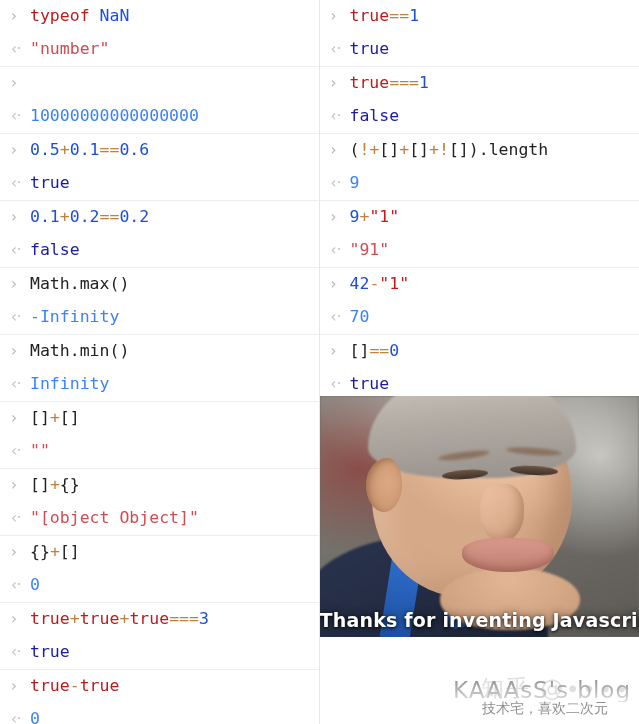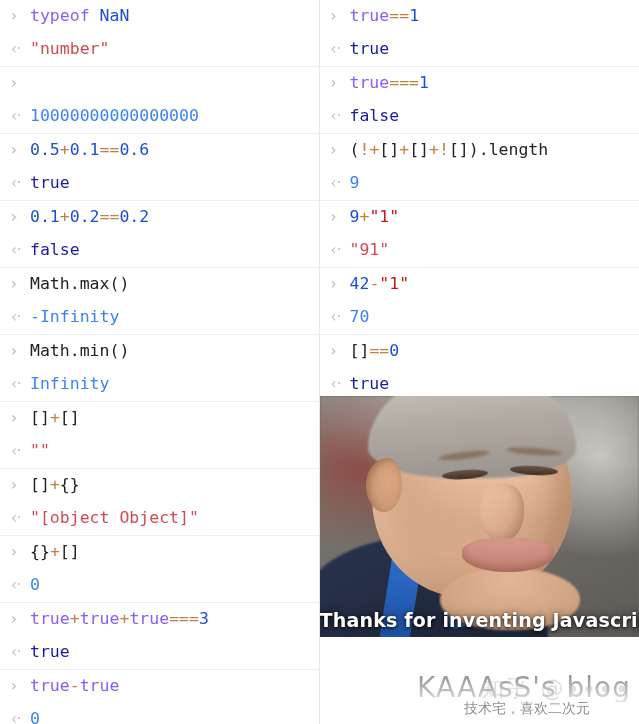--- a/index.html
+++ b/index.html
@@ -61,21 +61,21 @@
   }
 
   .code {
     font-family: "DejaVu Sans Mono", "Liberation Mono", monospace;
     font-size: 16.5px;
     letter-spacing: 0px;
     line-height: 1;
   }
 
   
-  .t-kw    { color: #8b5cf6; }   
+  .t-kw    { color: #b91c1c; }   
   .t-num   { color: #1d4ed8; }   
   .t-op    { color: #c08040; }   
   .t-plain { color: #222222; }   
   .t-str   { color: #c41a16; }   
 
   
   .v-str  { color: #d14b52; }
   .v-num  { color: #3b82f6; }
   .v-bool { color: #1a1aa6; }
 
@@ -218,21 +218,21 @@
   
   .watermark {
     position: absolute;
     right: 8px;
     bottom: 6px;
     text-align: right;
     user-select: none;
   }
   .wm-title {
     font-family: "DejaVu Sans", "Liberation Sans", sans-serif;
-    font-size: 28px;
+    font-size: 23px;
     letter-spacing: 1px;
     color: #9a9a9a;
     line-height: 1.05;
     background: linear-gradient(180deg, #8d8d8d 0%, #bcbcbc 60%, #e2e2e2 100%);
     -webkit-background-clip: text;
     background-clip: text;
     -webkit-text-fill-color: transparent;
     white-space: nowrap;
   }
   .wm-sub {

